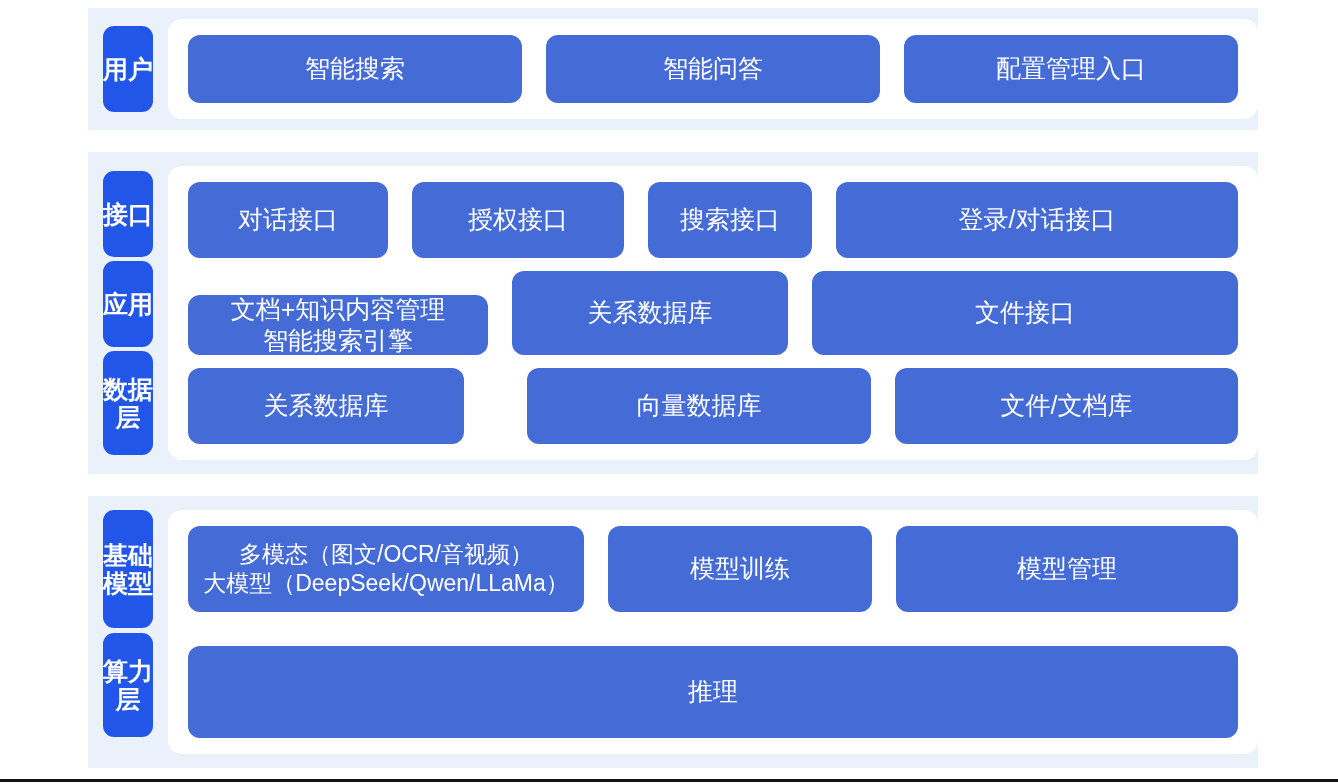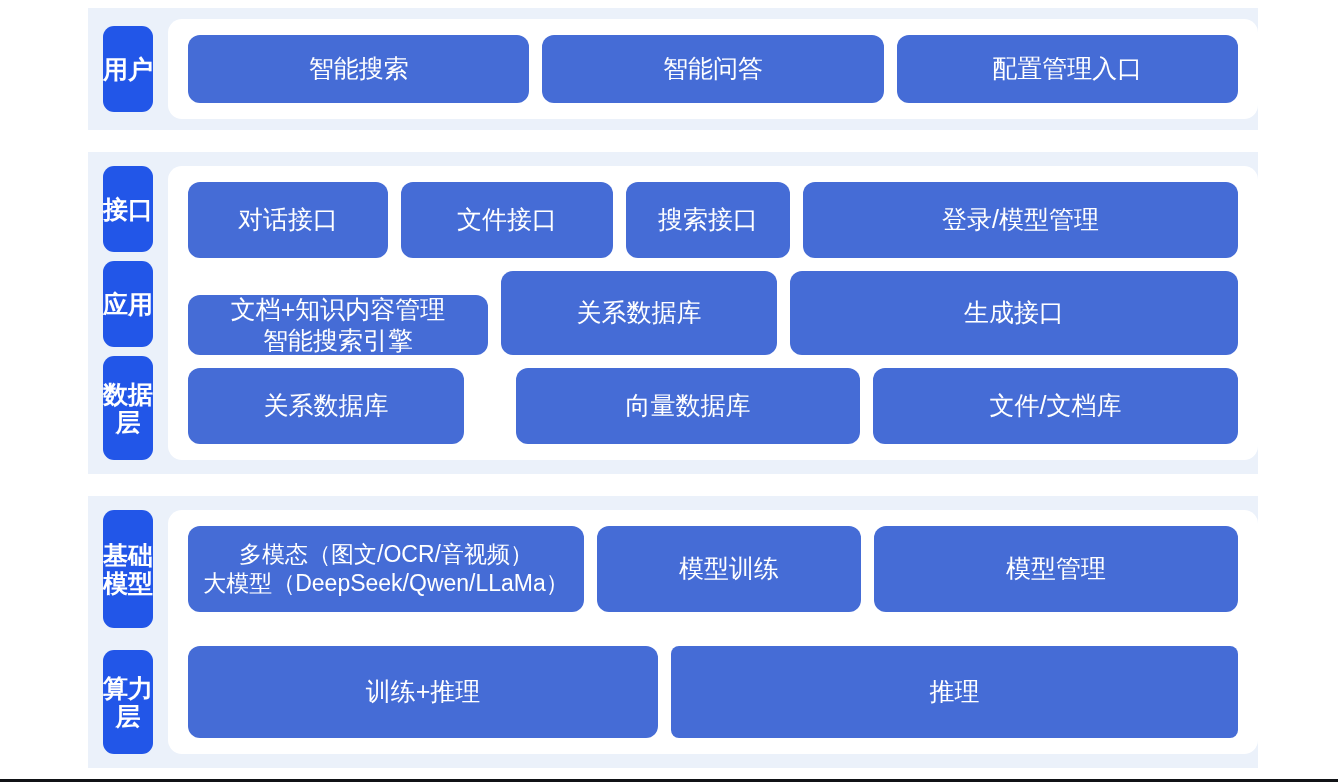--- a/index.html
+++ b/index.html
@@ -83,21 +83,21 @@
     box-sizing: border-box;
     padding: 16px 22px;
     display: flex;
     flex-direction: column;
     gap: 12px;
   }
 
   .row {
     display: flex;
     flex-direction: row;
-    gap: 13px;
+    gap: 24px;
     align-items: stretch;
   }
 
   .box {
     background: #456CD6;
     border-radius: 12px;
     color: #ffffff;
     display: flex;
     align-items: center;
     justify-content: center;
@@ -113,21 +113,21 @@
   #sec-user { top: 8px; height: 122px; }
   #sec-user .tab-col { padding: 16px 0; }
   #sec-user .tab { height: 86px; }
   #sec-user .panel { height: 100px; justify-content: center; padding: 0 20px; }
   #sec-user .panel .row { height: 68px; }
   #sec-user .box { flex: 1 1 0; }
 
   
   #sec-mid { top: 152px; height: 322px; }
   #sec-mid .tab-col {
-    justify-content: space-between;
+    justify-content: center;
     padding: 14px 0 14px 0;
     gap: 4px;
   }
   #sec-mid .tab-api  { height: 86px; }
   #sec-mid .tab-app  { height: 86px; }
   #sec-mid .tab-data { height: 104px; }
   #sec-mid .panel { height: 294px; justify-content: space-between; padding: 16px 20px; }
   #sec-mid .row { height: 76px; }
 
   
@@ -145,35 +145,35 @@
   #sec-mid .row.app-row { height: 84px; }
 
   
   .w-rdb   { flex: 0 0 276px; }
   .w-vdb   { flex: 0 0 344px; margin-left: 39px; }
   .w-fdoc  { flex: 1 1 auto; }
 
   
   #sec-bot { top: 496px; height: 272px; }
   #sec-bot .tab-col {
-    justify-content: space-between;
+    justify-content: flex-start;
     padding: 14px 0;
-    gap: 16px;
+    gap: 5px;
   }
   #sec-bot .tab-model { height: 118px; }
   #sec-bot .tab-power { height: 104px; }
   #sec-bot .panel { height: 244px; justify-content: space-between; padding: 16px 20px; }
   #sec-bot .row { height: 86px; }
   #sec-bot .row.power-row { height: 92px; }
 
   .w-multimodal { flex: 0 0 396px; }
   .w-train      { flex: 0 0 264px; }
   .w-modelmgmt  { flex: 1 1 auto; }
   .w-trinfer    { flex: 0 0 470px; }
-  .w-infer      { flex: 1 1 auto; border-radius: 8px; }
+  .w-infer      { flex: 1 1 auto; }
 
   .box-sm { font-size: 23px; }
 
   .bottom-rule {
     position: absolute;
     left: 0;
     top: 779px;
     width: 1338px;
     height: 3px;
     background: #111316;
@@ -203,30 +203,30 @@
     <div class="tab-col">
       <div class="tab tab-api" style="width:50px;">接口</div>
       <div class="tab tab-app" style="width:50px;">应用</div>
       <div class="tab tab-data" style="width:50px;">数据层</div>
     </div>
     <div class="panel-col">
       <div class="panel">
 
         <div class="row">
           <div class="box w-dialog">对话接口</div>
-          <div class="box w-generate">文件接口</div>
+          <div class="box w-generate">授权接口</div>
           <div class="box w-search">搜索接口</div>
-          <div class="box w-auth">登录/模型管理</div>
+          <div class="box w-auth">登录/对话接口</div>
         </div>
 
         <div class="row app-row">
           <div class="box w-docmgmt">文档+知识内容管理
 智能搜索引擎</div>
           <div class="box w-engine">关系数据库</div>
-          <div class="box w-authmgmt">生成接口</div>
+          <div class="box w-authmgmt">文件接口</div>
         </div>
 
         <div class="row">
           <div class="box w-rdb">关系数据库</div>
           <div class="box w-vdb">向量数据库</div>
           <div class="box w-fdoc">文件/文档库</div>
         </div>
 
       </div>
     </div>
@@ -241,21 +241,20 @@
       <div class="panel">
 
         <div class="row">
           <div class="box box-sm w-multimodal">多模态（图文/OCR/音视频）
 大模型（DeepSeek/Qwen/LLaMa）</div>
           <div class="box w-train">模型训练</div>
           <div class="box w-modelmgmt">模型管理</div>
         </div>
 
         <div class="row power-row">
-          <div class="box w-trinfer">训练+推理</div>
           <div class="box w-infer">推理</div>
         </div>
 
       </div>
     </div>
   </div>
 
   <div class="bottom-rule"></div>
 </div>
 

